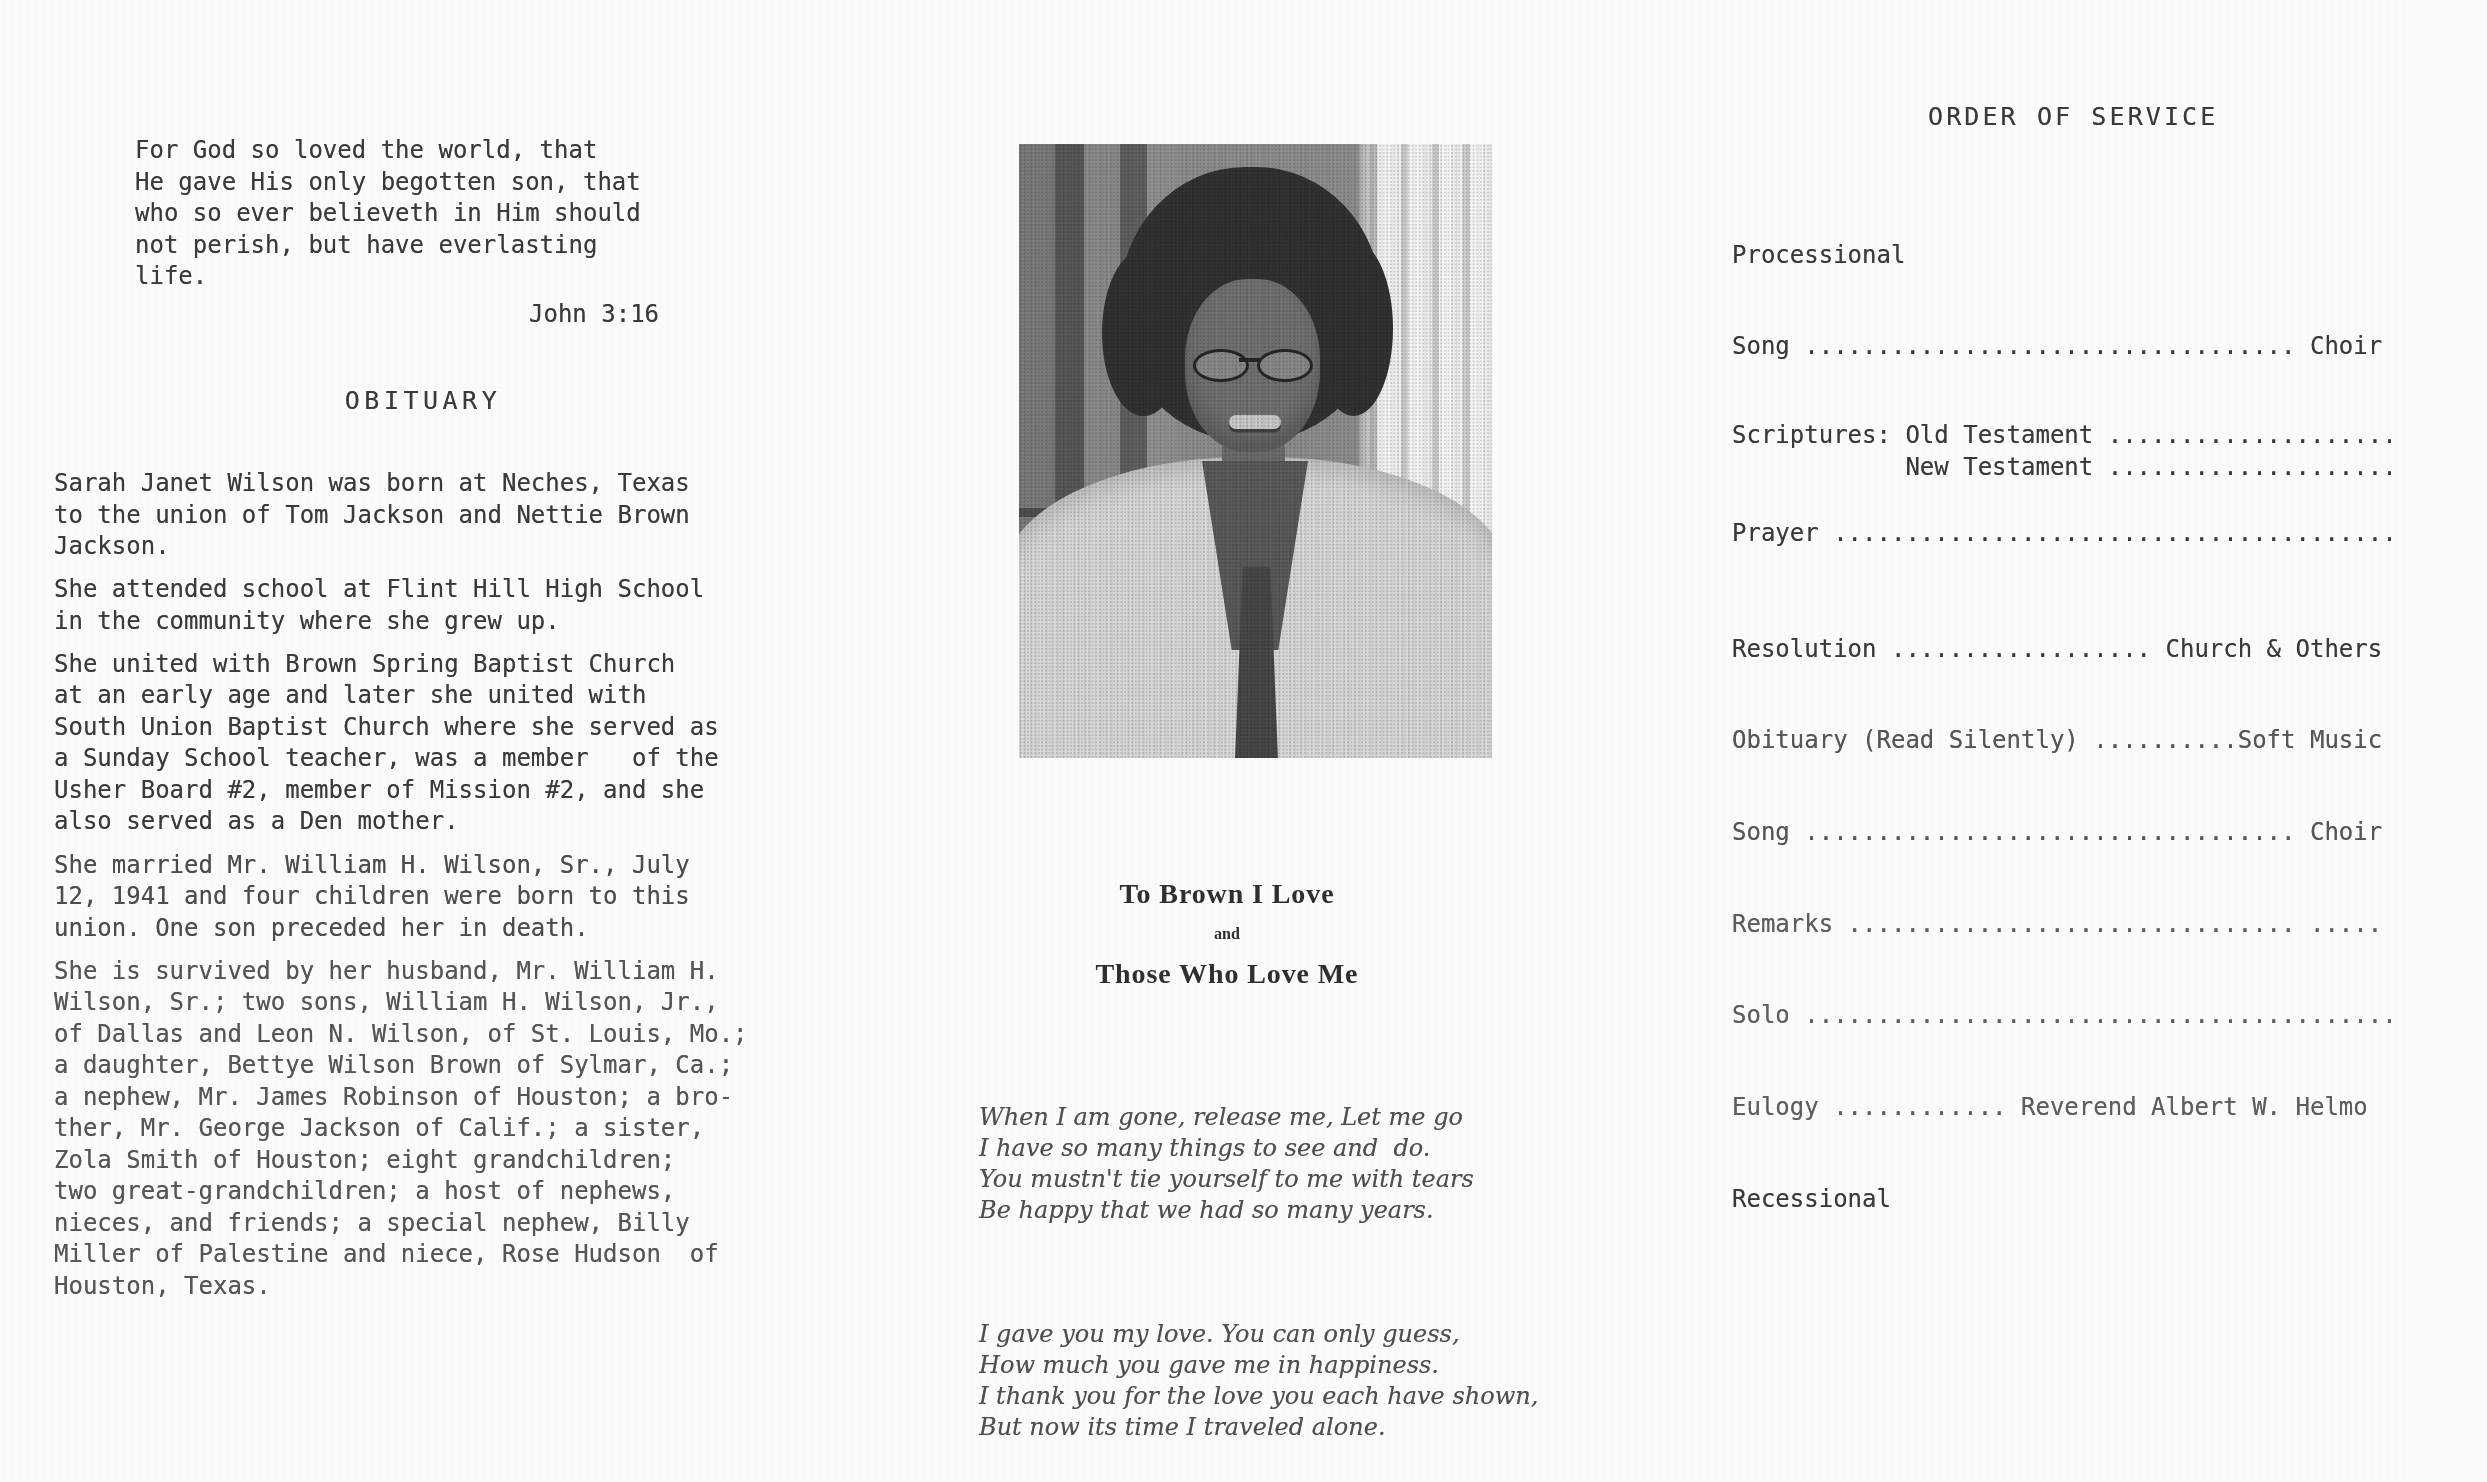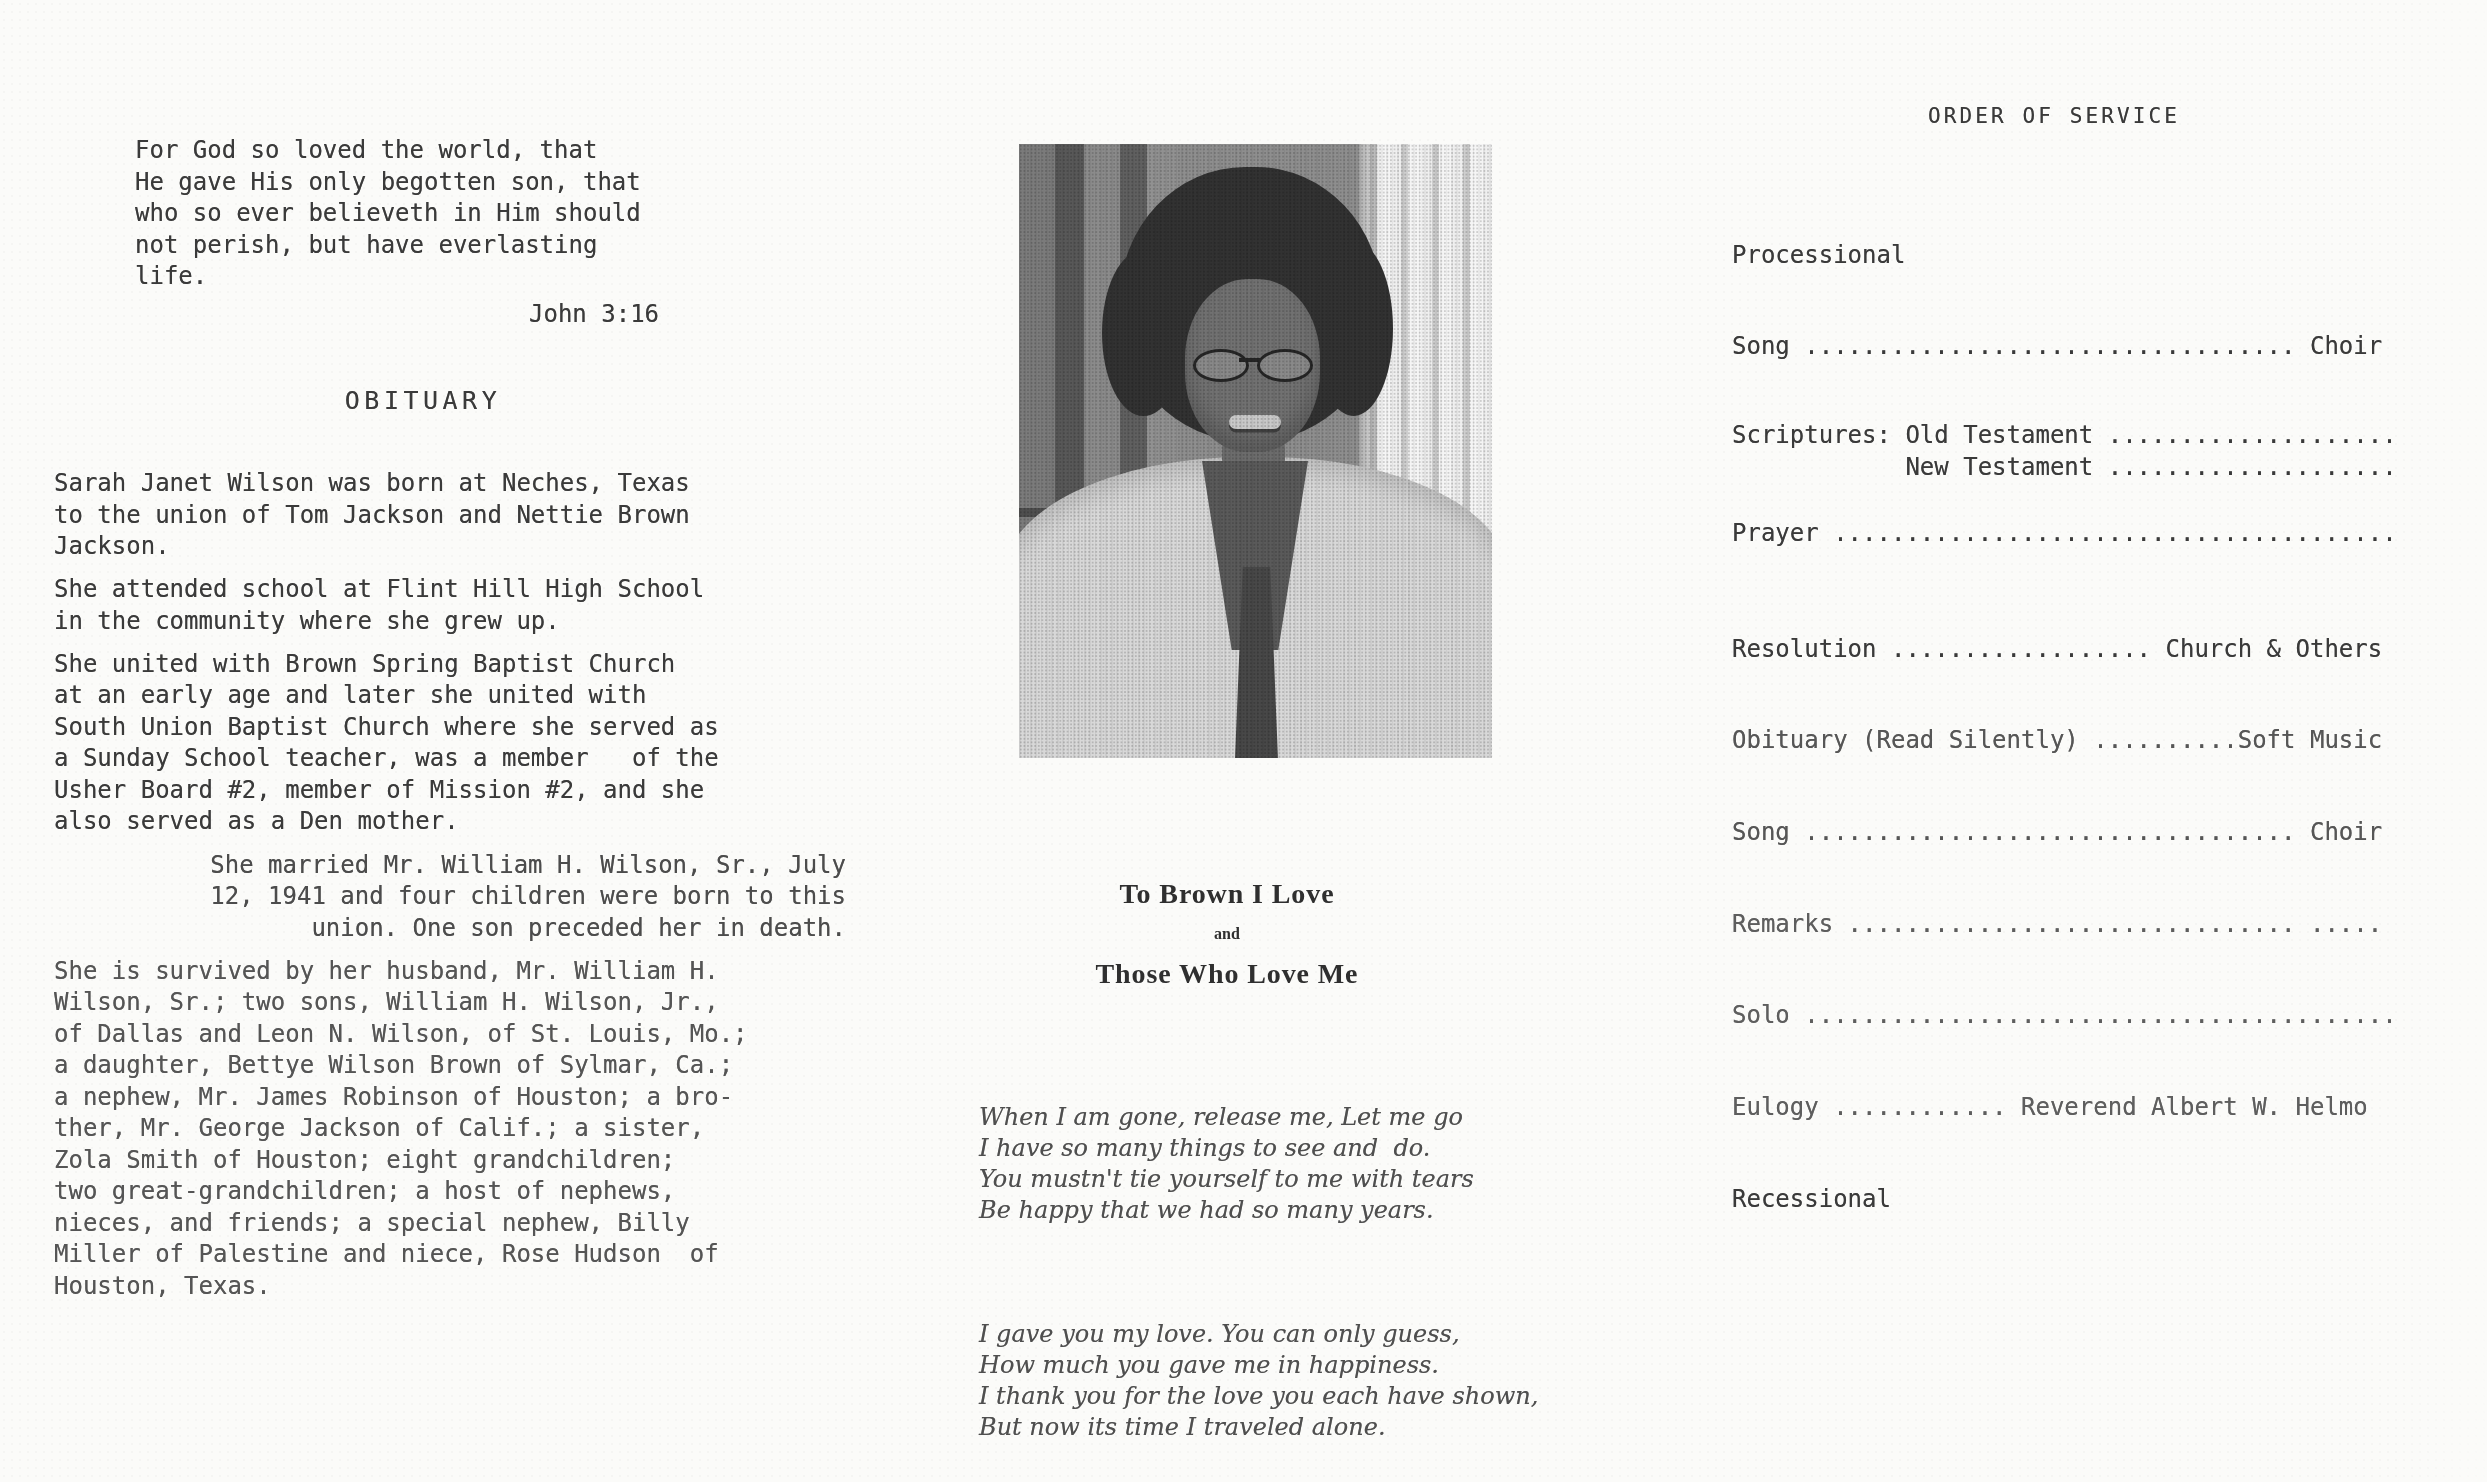--- a/index.html
+++ b/index.html
@@ -19,21 +19,21 @@
 
   
   .verse{left:135px;top:135px;}
   .verse-ref{left:529px;top:299px;}
   .obit-head{
     left:54px;top:385px;width:738px;text-align:center;
     font-size:25px;letter-spacing:4.5px;font-weight:normal;margin:0;
   }
   .obit-body{left:54px;top:468px;width:792px;}
   .obit-body p{margin:0 0 11.7px 0;}
-  .obit-body p:nth-child(4){color:#4c4c4c;text-align:right;}
+  .obit-body p:nth-child(4){color:#4c4c4c;}
   .obit-body p:nth-child(5){color:#555555;}
 
   
   .photo{
     left:1019px;top:144px;width:473px;height:614px;overflow:hidden;
     background:#8e8e8e;
   }
   .photo div{position:absolute;}
   .ph-wall-left{left:0;top:0;width:157px;height:100%;
     background:linear-gradient(90deg,#7b7b7b 0 36px,#585858 36px 65px,#8b8b8b 65px 101px,#606060 101px 128px,#919191 128px 157px);}
@@ -69,21 +69,21 @@
   .poem-title .t1,.poem-title .t3{font-size:28px;line-height:40px;letter-spacing:0.9px;}
   .poem-title .t2{font-size:16px;line-height:40px;}
   .poem{left:979px;top:1040px;width:558px;font-family:"DejaVu Serif",serif;
     font-style:italic;font-size:24px;line-height:31px;color:#4f4f4f;white-space:pre;
     text-shadow:0 0 0.5px rgba(60,60,60,0.5);}
   .poem p{margin:0 0 31px 0;}
 
   
   .oos-head{
     left:1928px;top:101px;margin:0;
-    font-size:21px;font-weight:normal;letter-spacing:3.1px;
+    font-size:25px;font-weight:normal;letter-spacing:3.1px;
   }
   .oos-item{left:1732px;}
   .i0{top:240px;} .i1{top:331px;} .i2{top:420px;} .i3{top:518px;}
   .i4{top:634px;text-align:center;} .i5{top:725px;} .i6{top:817px;} .i7{top:909px;}
   .i8{top:1000px;} .i9{top:1092px;} .i10{top:1184px;}
   .i5,.i6{color:#565656;}
   .i7,.i8,.i9{color:#5e5e5e;}
   .edge-fade{left:2397px;top:0;width:90px;height:100%;z-index:5;
     background:linear-gradient(to right, rgba(251,251,249,0), rgba(251,251,249,0.8));}
 </style>

